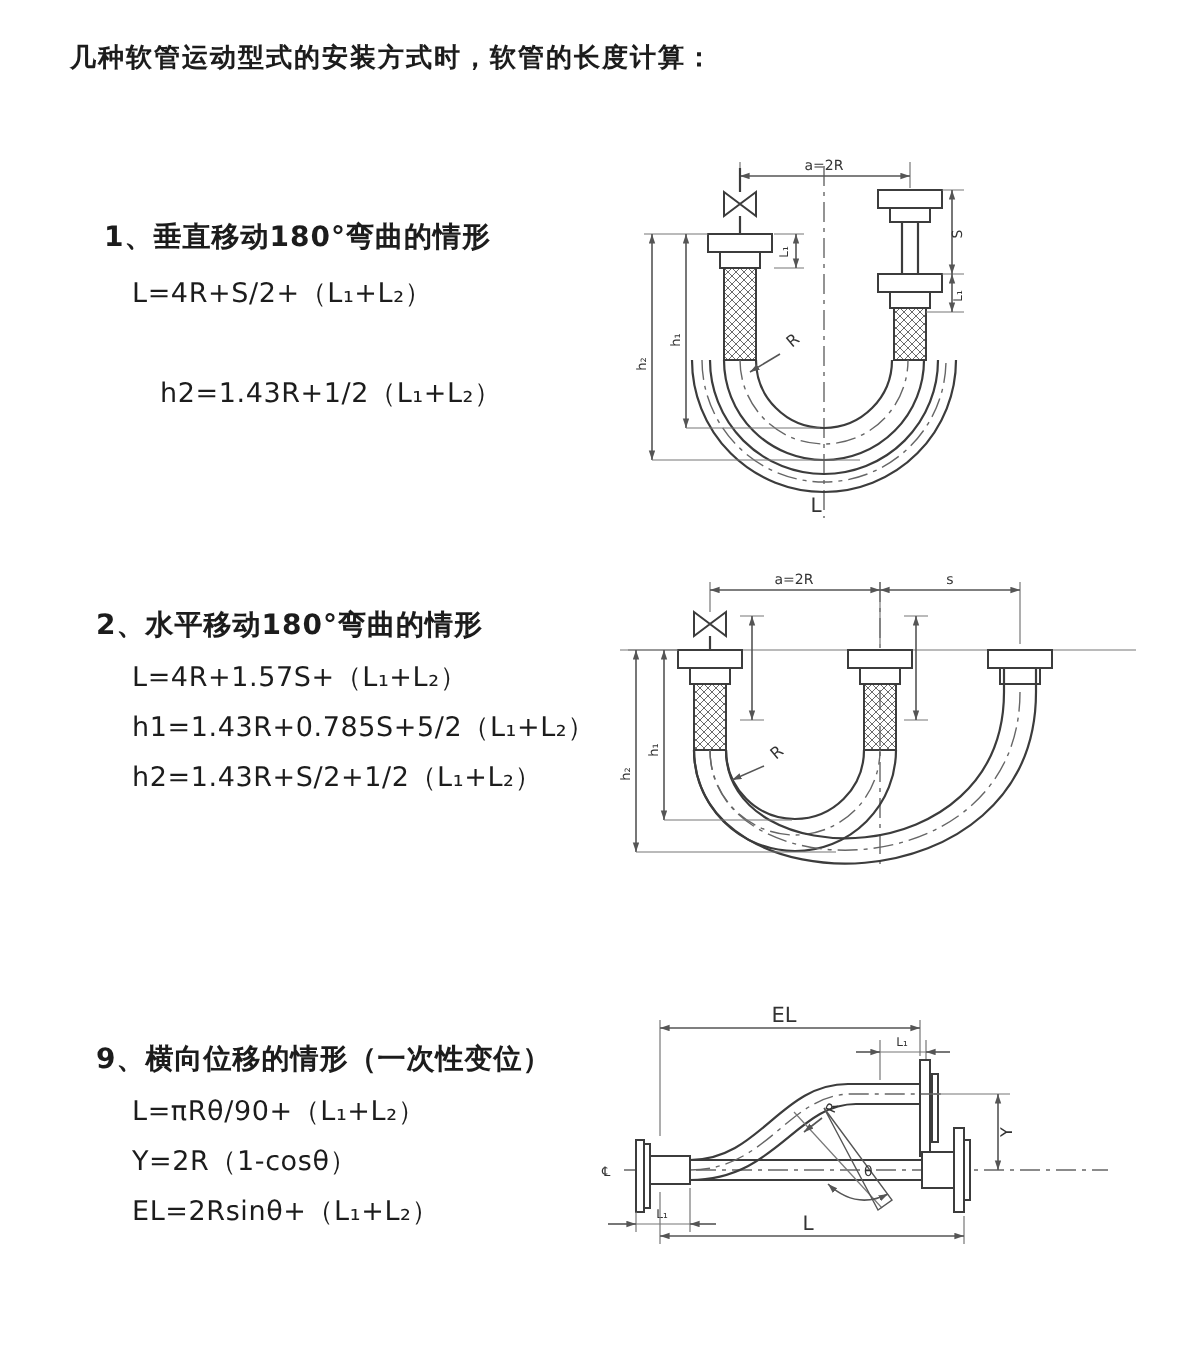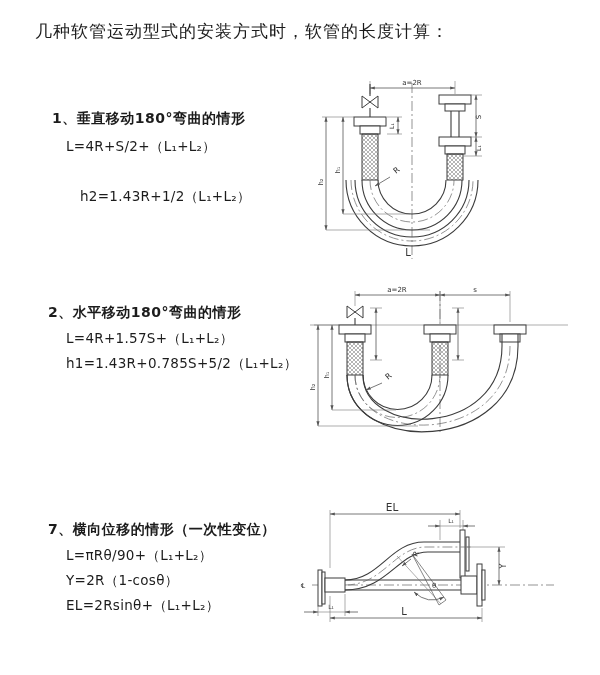--- a/index.html
+++ b/index.html
@@ -1,18 +1,18 @@
 <!DOCTYPE html>
 <html><head>
 <meta charset="utf-8">
 <style>
   html,body{margin:0;padding:0;background:#ffffff;}
   .page{position:relative;width:600px;height:675px;background:#fff;overflow:hidden;
         font-family:"DejaVu Sans","Liberation Sans",sans-serif;color:#1c1c1c;}
-  .title{position:absolute;left:35px;top:20px;font-size:17px;font-weight:normal;letter-spacing:1px;text-align:center;}
+  .title{position:absolute;left:35px;top:20px;font-size:13px;font-weight:bold;letter-spacing:1px;text-align:center;}
   .sec-heading{position:absolute;font-size:14px;font-weight:bold;letter-spacing:0.5px;}
   .formula{position:absolute;font-size:13.5px;letter-spacing:0.3px;}
   .diag{position:absolute;}
   svg text{font-family:"DejaVu Sans","Liberation Sans",sans-serif;fill:#333;}
   svg .main{stroke:#3c3c3c;stroke-width:1.1;fill:none;}
   svg .fit{stroke:#3c3c3c;stroke-width:1;fill:#ffffff;}
   svg .dim{stroke:#555;stroke-width:0.8;fill:none;}
   svg .thin{stroke:#777;stroke-width:0.6;fill:none;}
   svg .cl{stroke:#666;stroke-width:0.7;fill:none;stroke-dasharray:10 3 2 3;}
   svg .wed{stroke:#555;stroke-width:0.7;fill:none;}
@@ -110,20 +110,21 @@
     <g>
       <path class="dim" d="M80,107 L65,116" marker-end="url(#ar1)"></path>
       <text transform="translate(86,104) rotate(-40)" font-size="8">R</text>
     </g>
     <text x="98" y="186" font-size="10" text-anchor="middle">L</text>
   </svg>
 
   <div class="sec-heading" style="left:48px;top:304px">2、水平移动180°弯曲的情形</div>
   <div class="formula" style="left:66px;top:330px">L=4R+1.57S+（L₁+L₂）</div>
   <div class="formula" style="left:66px;top:355px">h1=1.43R+0.785S+5/2（L₁+L₂）</div>
+  <div class="formula" style="left:66px;top:380px">h2=1.43R+S/2+1/2（L₁+L₂）</div>
 
   <svg class="diag" style="left:310px;top:280px" width="290" height="180" viewBox="0 0 290 180">
     <defs>
       <marker id="ar2" orient="auto-start-reverse" markerWidth="7" markerHeight="5" refX="6" refY="2">
         <path d="M0,0 L6,2 L0,4 Z" fill="#555"></path>
       </marker>
       <pattern id="br2" width="4" height="4" patternUnits="userSpaceOnUse">
         <path d="M0,4 L4,0 M0,0 L4,4" stroke="#6a6a6a" stroke-width="0.5"></path>
       </pattern>
     </defs>
@@ -194,21 +195,21 @@
       <path class="thin" d="M8,146 H108"></path>
       <text transform="translate(5,107) rotate(-90)" font-size="6.5" text-anchor="middle">h₂</text>
     </g>
 
     <g>
       <path class="dim" d="M72,103 L56,110" marker-end="url(#ar2)"></path>
       <text transform="translate(78,100) rotate(-40)" font-size="8">R</text>
     </g>
   </svg>
 
-  <div class="sec-heading" style="left:48px;top:521px">7、横向位移的情形（一次性变位）</div>
+  <div class="sec-heading" style="left:48px;top:521px">9、横向位移的情形（一次性变位）</div>
   <div class="formula" style="left:66px;top:547px">L=πRθ/90+（L₁+L₂）</div>
   <div class="formula" style="left:66px;top:572px">Y=2R（1-cosθ）</div>
   <div class="formula" style="left:66px;top:597px">EL=2Rsinθ+（L₁+L₂）</div>
 
   <svg class="diag" style="left:300px;top:500px" width="300" height="145" viewBox="0 0 300 145">
     <defs>
       <marker id="ar3" orient="auto-start-reverse" markerWidth="7" markerHeight="5" refX="6" refY="2">
         <path d="M0,0 L6,2 L0,4 Z" fill="#555"></path>
       </marker>
     </defs>

